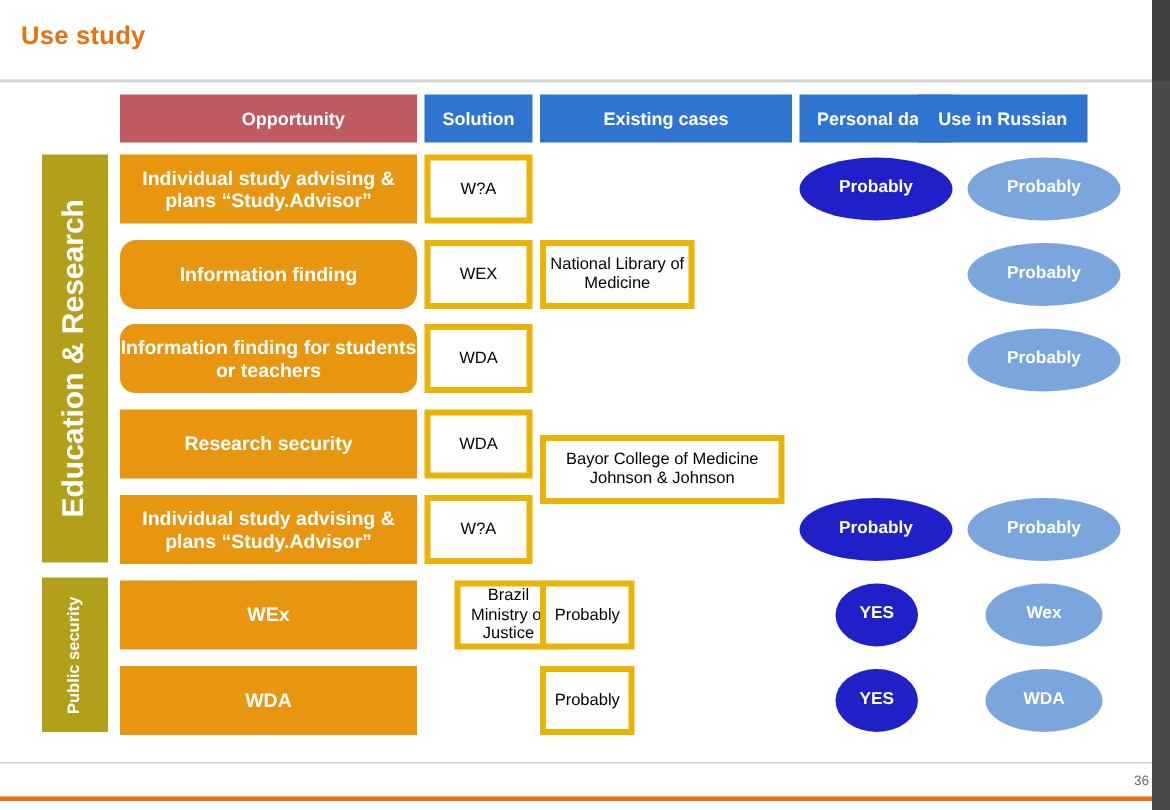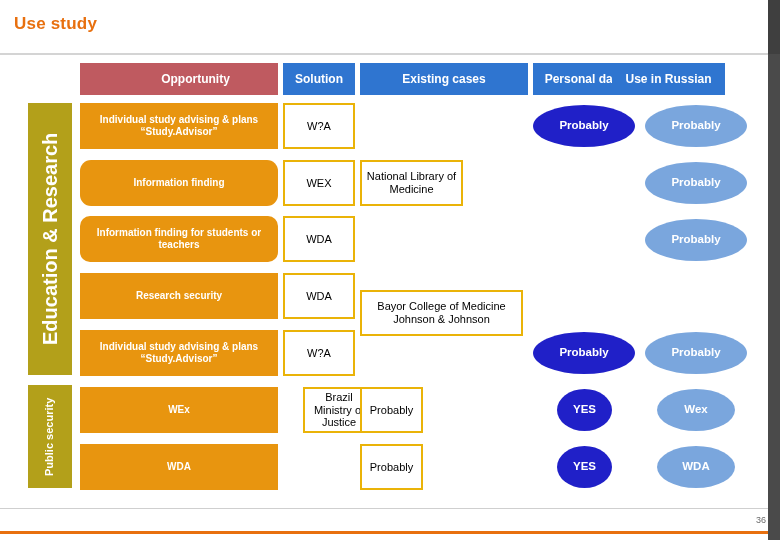--- a/index.html
+++ b/index.html
@@ -115,27 +115,27 @@
     justify-content: center;
     text-align: center;
   }
   .vert-edu { font-size: 20px; font-weight: bold; }
   .vert-pub { font-size: 11px; font-weight: bold; line-height: 1.2; }
 
   
   .orange {
     background: #e8950f;
     color: #ffffff;
-    font-size: 10px;
+    font-size: 13px;
     font-weight: bold;
   }
   
   .whitebox {
     background: #ffffff;
-    border: 2px solid #eab308;
+    border: 4px solid #eab308;
     color: #000000;
     font-size: 11px;
   }
   
   .ellipse {
     border-radius: 50%;
     color: #ffffff;
     font-size: 11.5px;
     font-weight: bold;
   }

